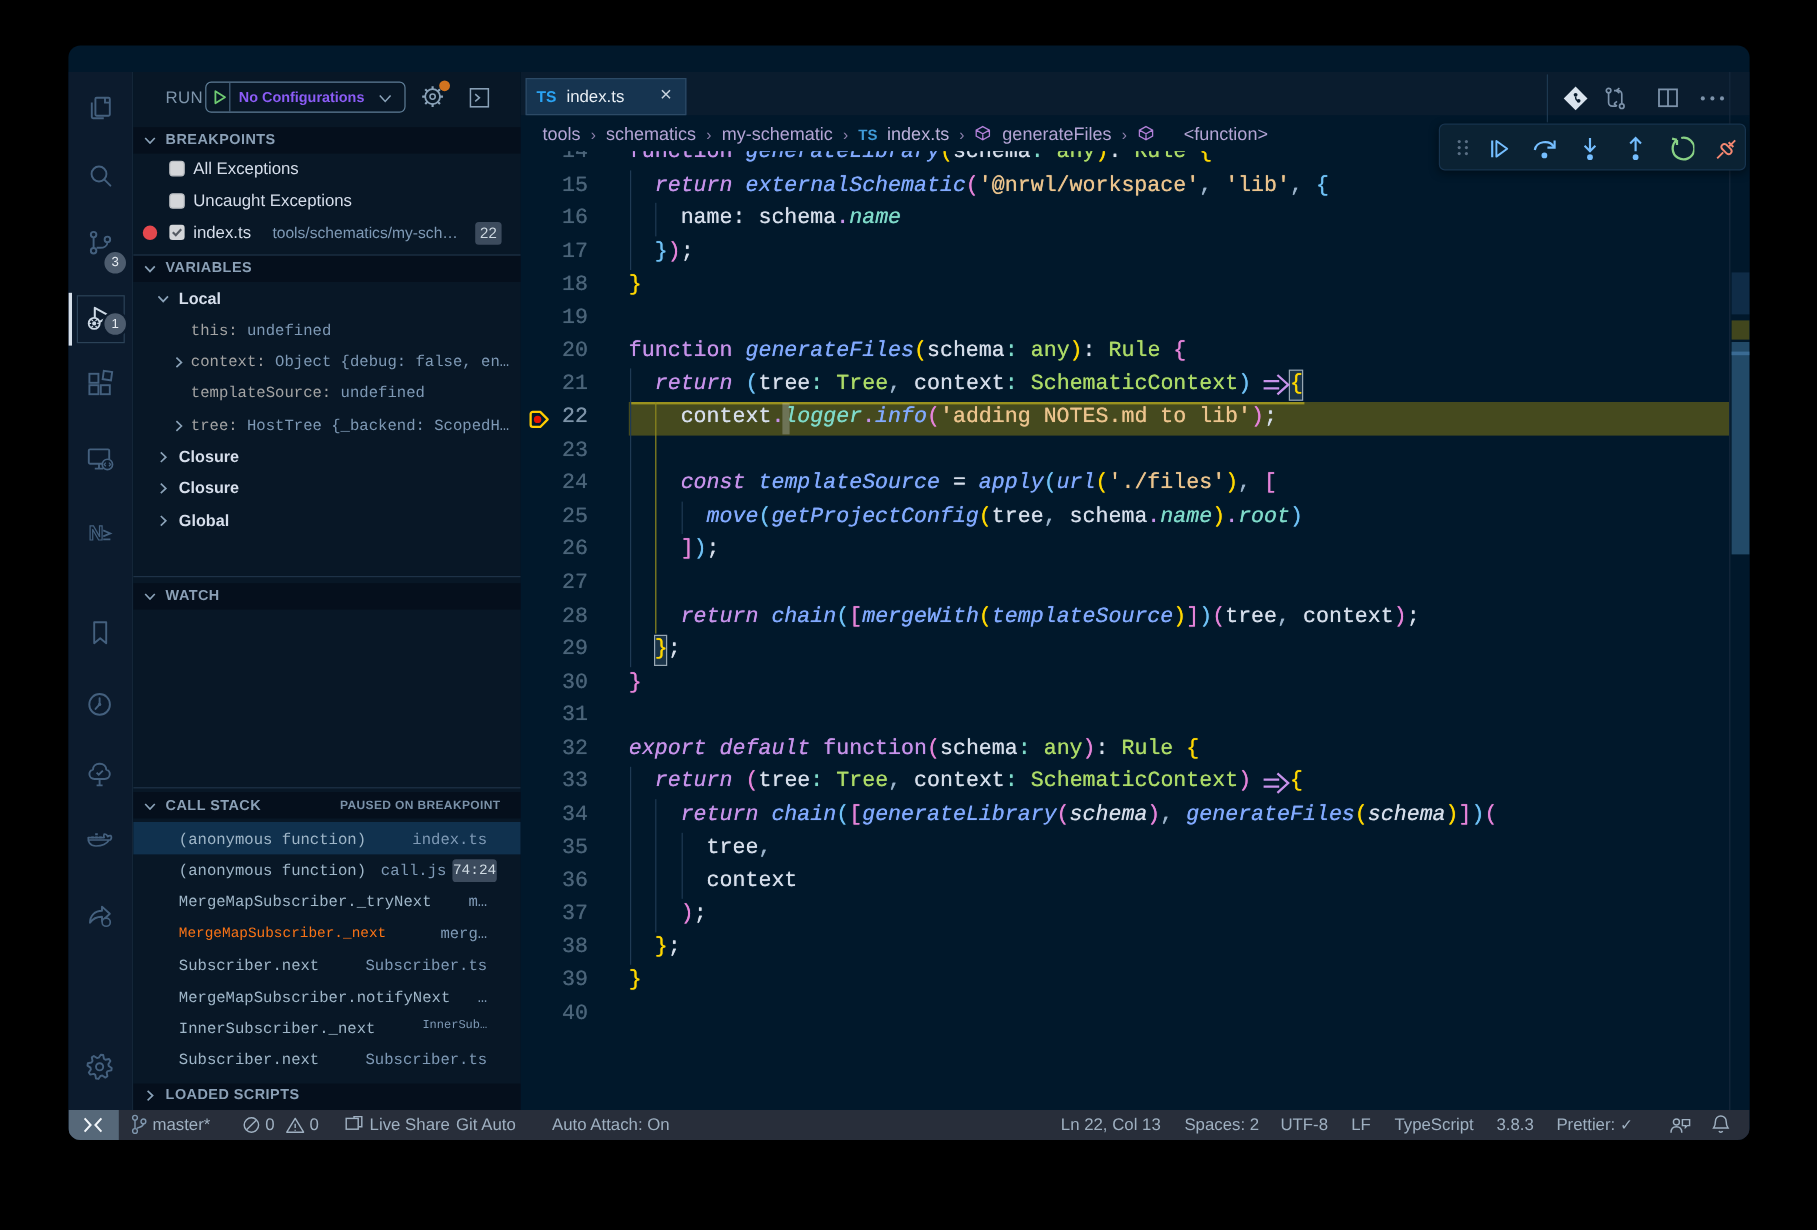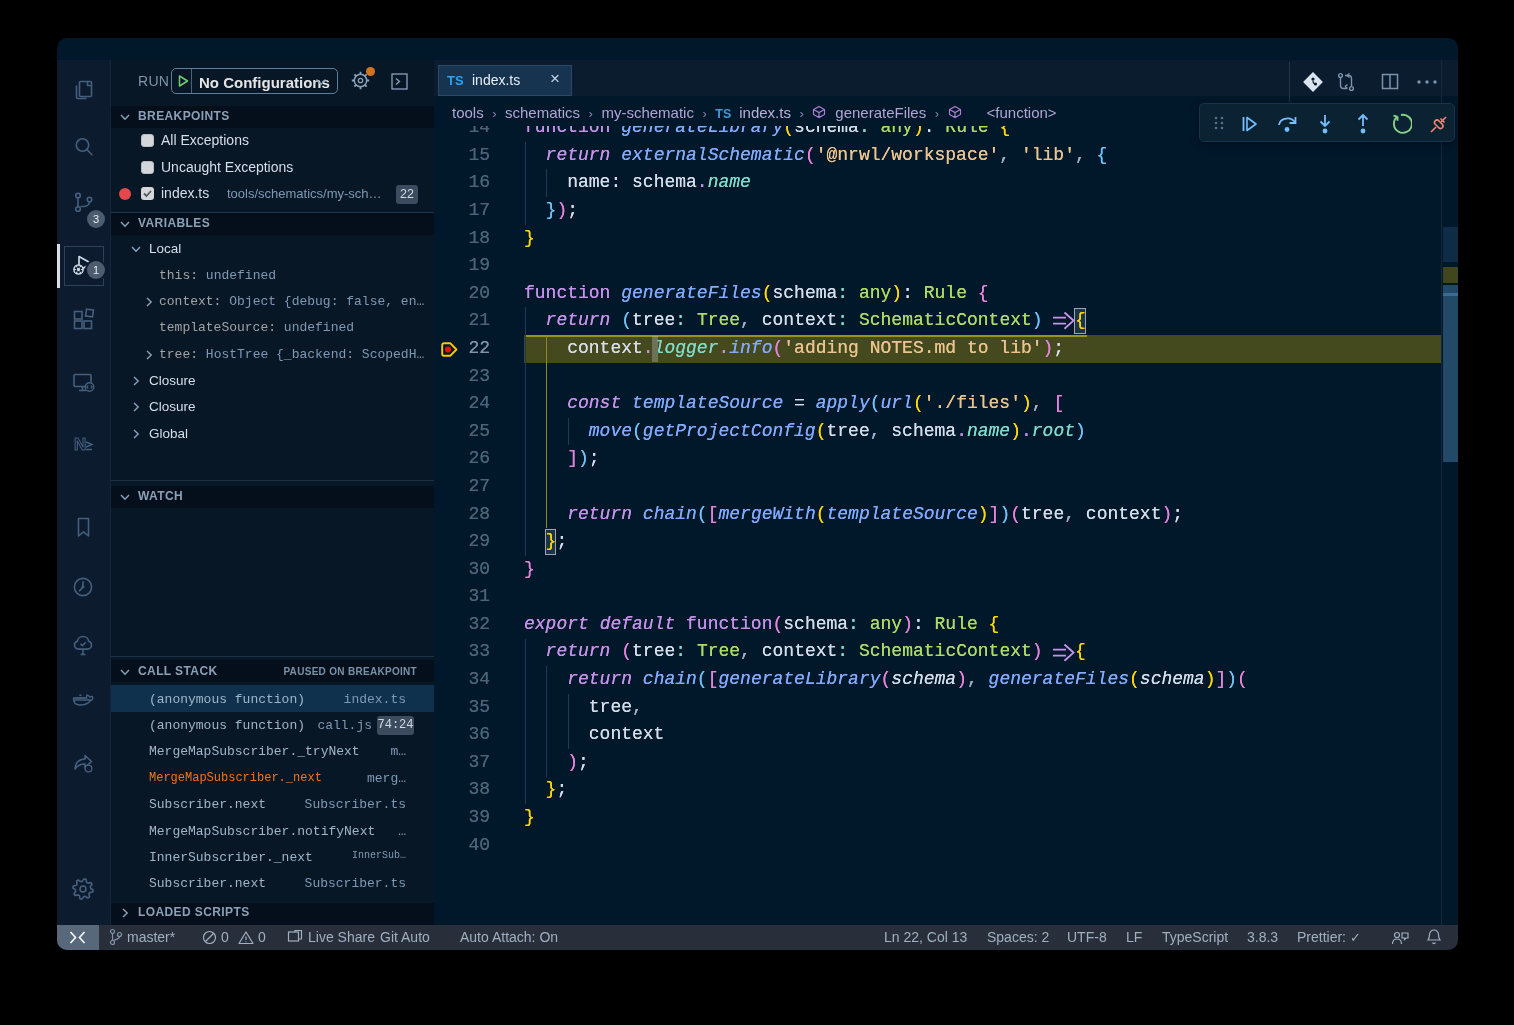--- a/index.html
+++ b/index.html
@@ -12,21 +12,21 @@
 #abar{position:absolute;left:0;top:22px;width:54px;height:865px;background:#0c1b2d;border-right:1px solid #142638}
 #side{position:absolute;left:54px;top:22px;width:323px;height:865px;background:#081726;overflow:hidden}
 #edit{position:absolute;left:377px;top:22px;width:1024px;height:865px;background:#01182b;overflow:hidden}
 #status{position:absolute;left:0;top:887px;width:1401px;height:35px;background:#282e3a;color:#9fb0c1;font-size:14px;overflow:hidden}
 .sechead{position:absolute;left:0;width:100%;font-size:12px;font-weight:700;letter-spacing:.4px;color:#8ba0b6;white-space:nowrap}
 .sep{position:absolute;left:0;width:100%;height:1px;background:#1e3247}
 .srow{position:absolute;font-size:14px;color:#d6deeb;white-space:nowrap}
 .mono{font-family:"Liberation Mono",monospace}
 .muted{color:#7e99b5}
 .pink{color:#a3a3a3}
-.bold{font-weight:400}
+.bold{font-weight:700}
 #tabs{position:absolute;left:0;top:0;width:1024px;height:36px;background:#0a1c2e}
 #tab1{position:absolute;left:4px;top:5px;width:134px;height:31px;background:#163450;border:1px solid #2c4a66}
 #crumbs{position:absolute;left:0;top:36px;width:1010px;height:30px;font-size:15px;color:#b3a4d4;white-space:nowrap}
 #codewrap{position:absolute;left:0;top:66px;width:1007px;height:799px;overflow:hidden}
 pre{font-family:"Liberation Mono",monospace;font-size:18px;line-height:27.6px;position:absolute;white-space:pre;margin:0;text-shadow:0 0 .6px currentColor}
 .k{color:#c792ea}
 .ki{color:#c792ea;font-style:italic}
 .fn{color:#82aaff;font-style:italic}
 .s{color:#ecc48d}
 .ty{color:#addb67}
@@ -145,21 +145,21 @@
       <div class="abs" style="left:0;top:600px;width:323px;height:22px;background:#050f1c"></div>
       <div class="abs" style="left:0;top:843px;width:323px;height:22px;background:#050f1c"></div>
       <div class="abs" style="left:27px;top:13px;font-size:14px;color:#7e95ab;letter-spacing:.3px">RUN</div>
       <div class="abs" style="left:60px;top:8px;width:167px;height:26px;border:1px solid #5f7e97;border-radius:5px"></div>
       <div class="abs" style="left:65px;top:14px">
         <svg width="14" height="14" viewBox="0 0 14 14" style="">
           <path d="M3.5 2 L11.5 7 L3.5 12 Z" fill="none" stroke="#6ecb72" stroke-width="1.5" stroke-linejoin="round"></path>
         </svg>
       </div>
       <div class="abs" style="left:80px;top:9px;width:1px;height:24px;background:#47637d"></div>
-      <div class="abs" style="left:88px;top:14px;font-size:15px;font-weight:700;color:#e5e5e5">No Configurations</div>
+      <div class="abs" style="left:88px;top:14px;font-size:12px;font-weight:700;color:#8b5cf6">No Configurations</div>
       <div class="abs" style="left:203px;top:15px">
         <svg width="14" height="14" viewBox="0 0 14 14" style="">
           <path d="M2.5 4.5 L7 9.5 L11.5 4.5" fill="none" stroke="#8aa2b8" stroke-width="1.3"></path>
         </svg>
       </div>
       <div class="abs" style="left:240px;top:11px">
         <svg width="19" height="19" viewBox="0 0 19 19" style="">
           <circle cx="9.5" cy="9.5" r="6.2" fill="none" stroke="#8aa2b8" stroke-width="1.5"></circle>
           <circle cx="9.5" cy="9.5" r="2.2" fill="none" stroke="#8aa2b8" stroke-width="1.3"></circle>
           <g stroke="#8aa2b8" stroke-width="1.8">

